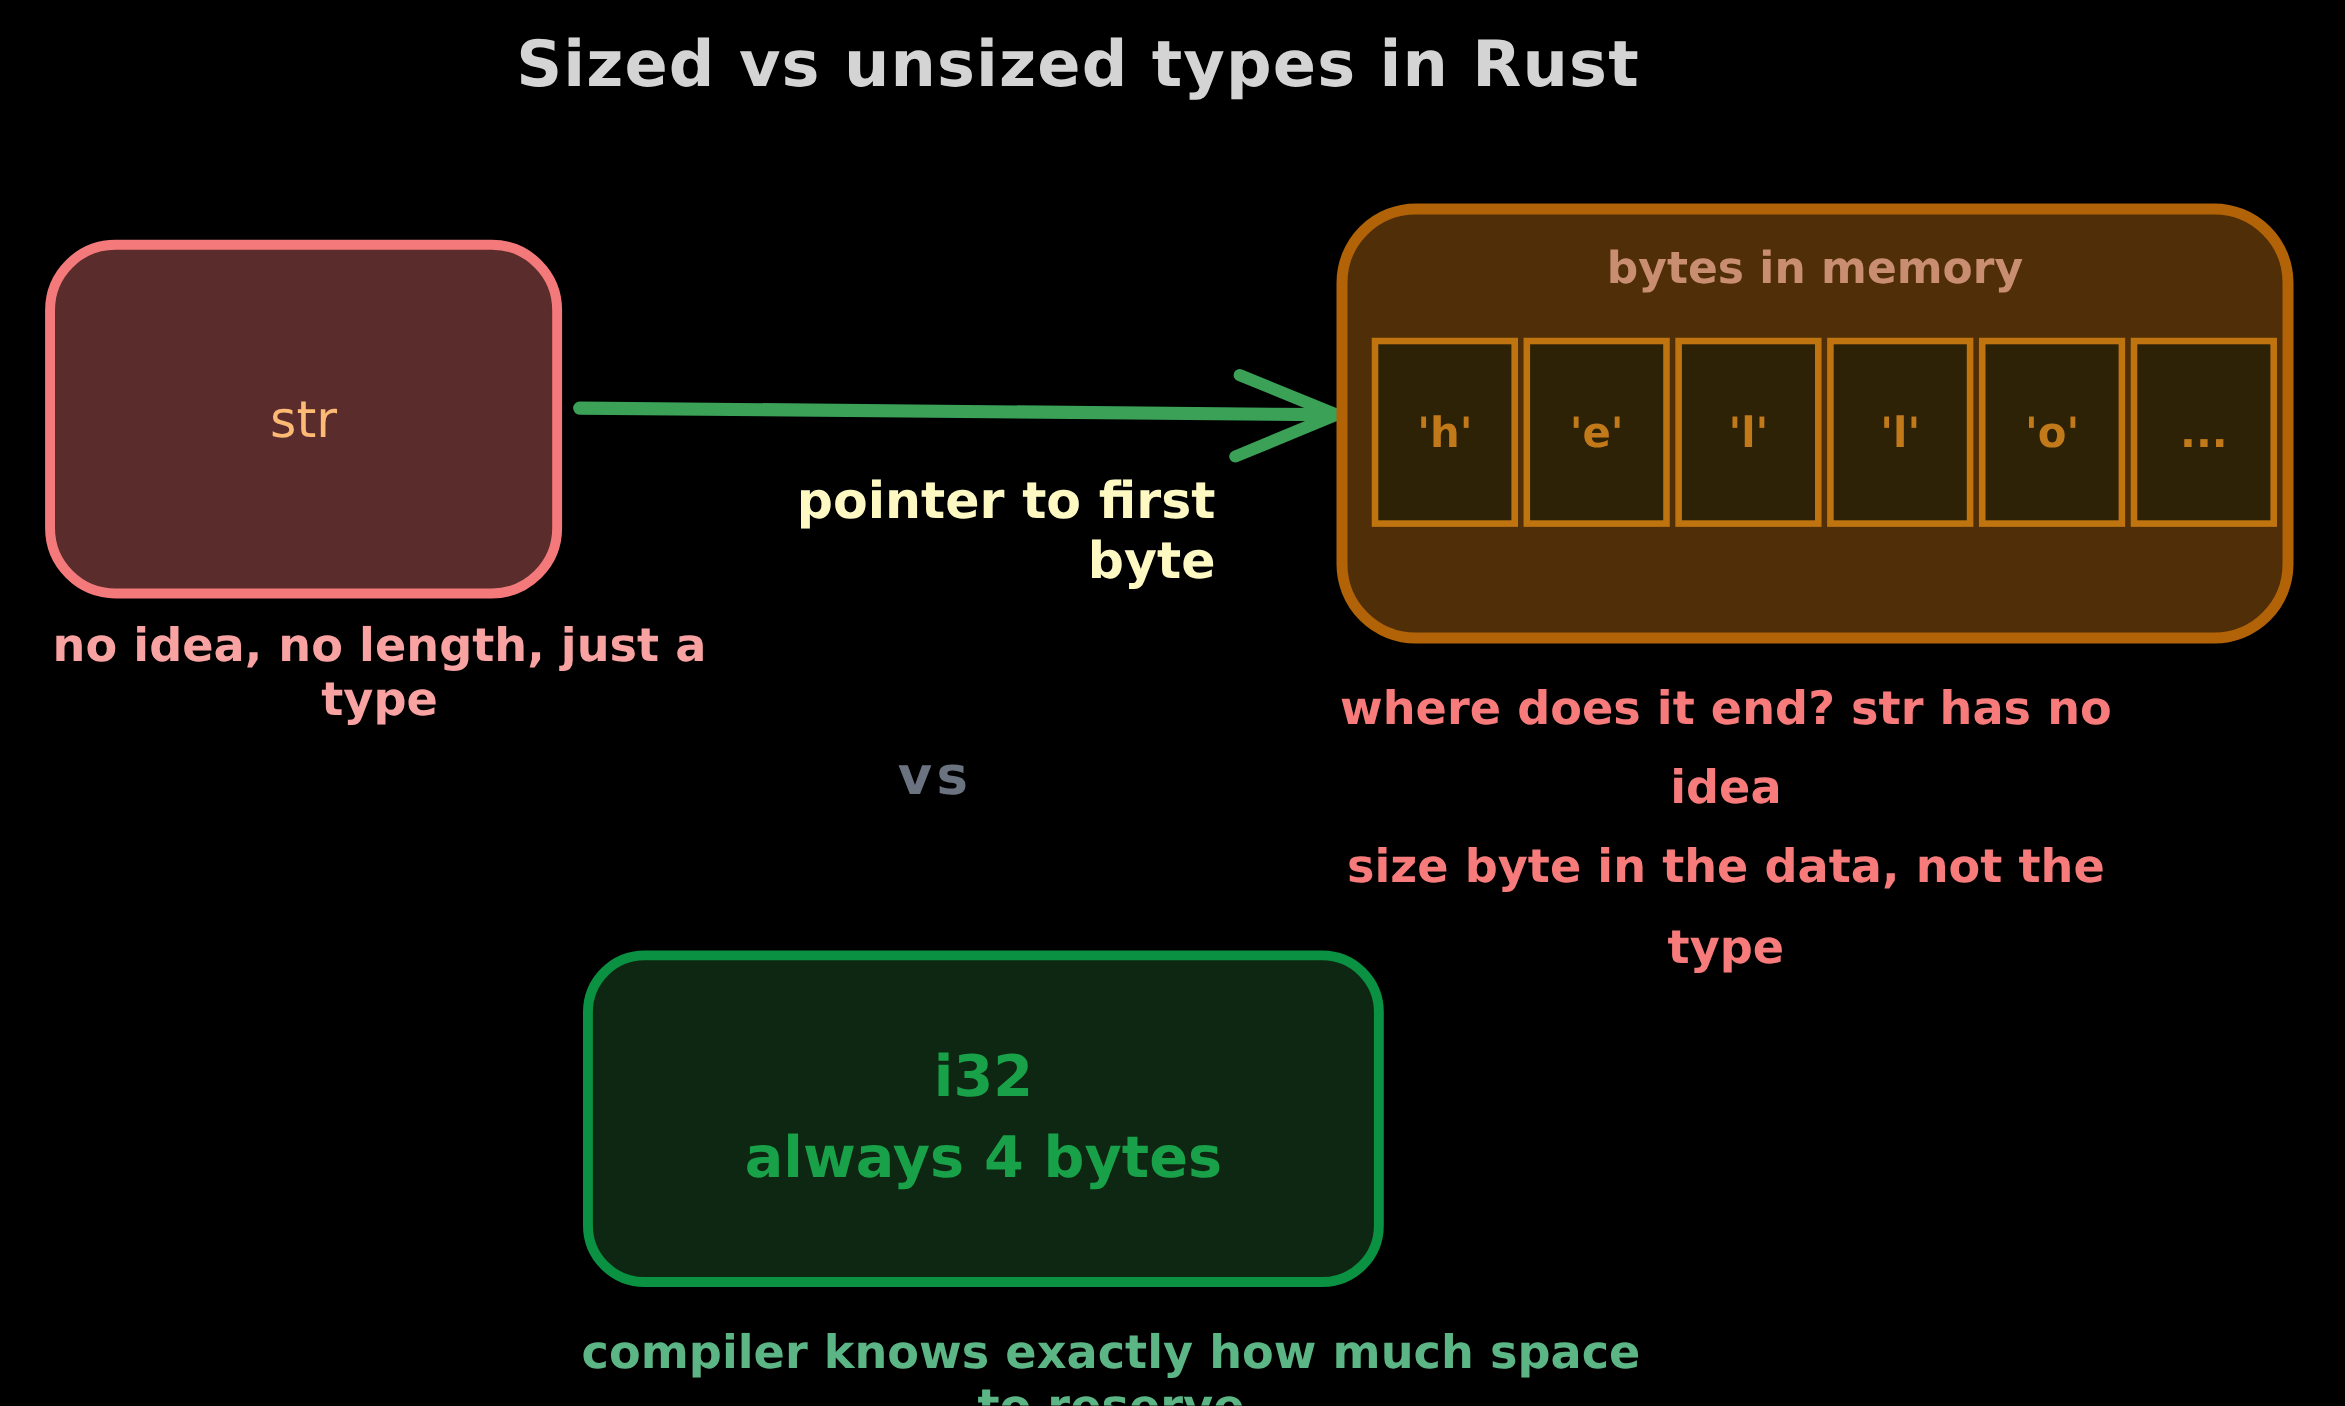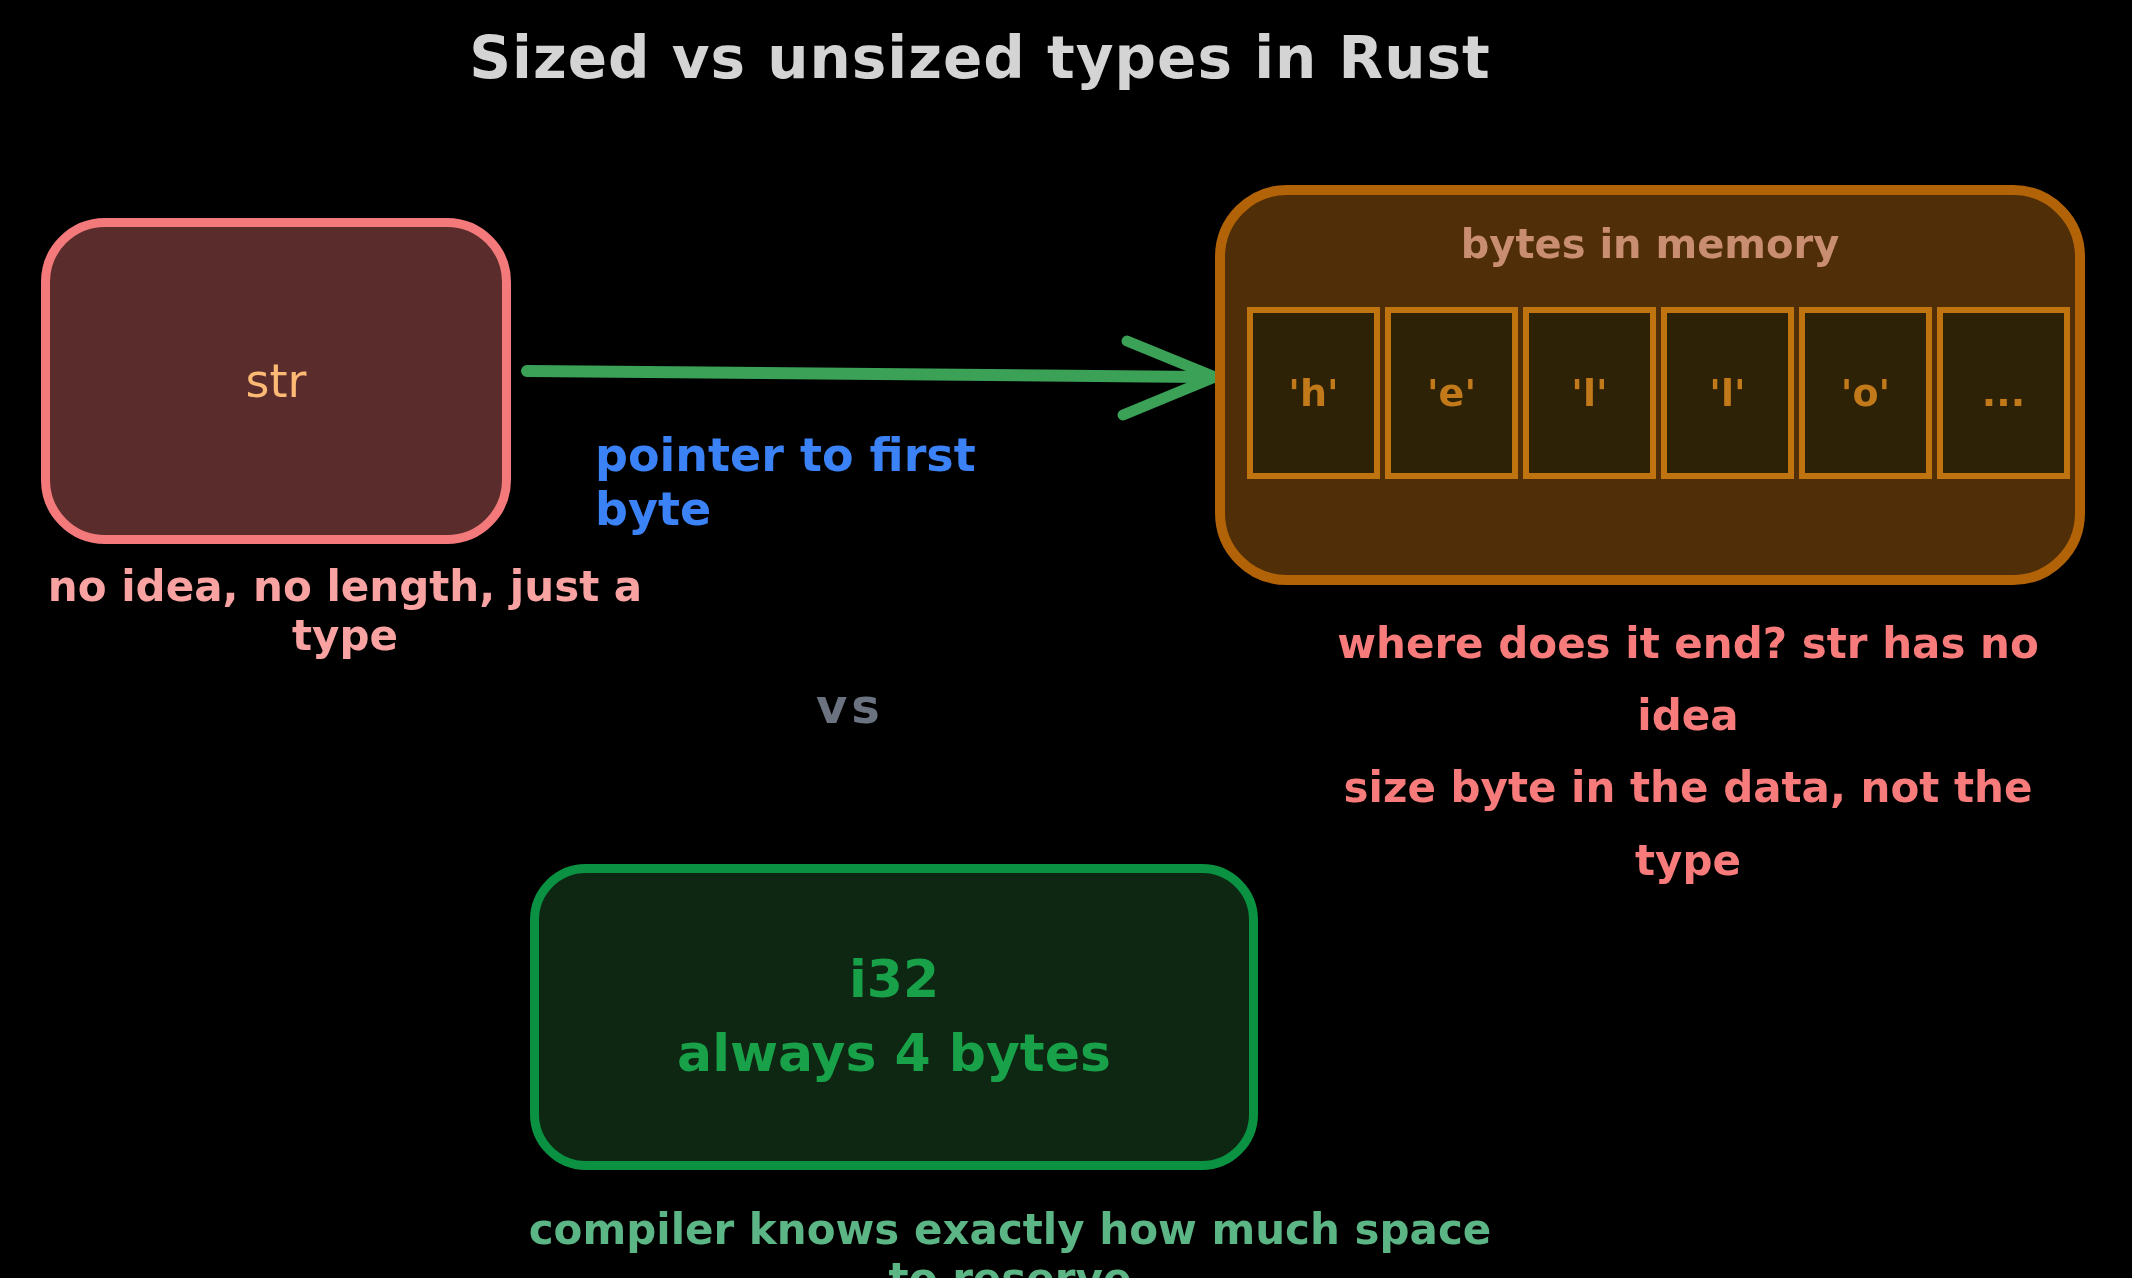--- a/index.html
+++ b/index.html
@@ -33,22 +33,22 @@
     position: absolute;
     left: 30px; top: 562px; width: 630px;
     text-align: center;
     font-size: 42px; font-weight: 700; color: #f9a2a2;
   }
   
   .arrow-svg { position: absolute; left: 515px; top: 325px; width: 720px; height: 110px; }
   .pointer-label {
     position: absolute;
     left: 595px; top: 428px; width: 510px;
-    text-align: left;
-    font-size: 46px; font-weight: 700; color: #3b82f6;
+    text-align: right;
+    font-size: 46px; font-weight: 700; color: #fef9c3;
   }
   
   .memory-box {
     position: absolute;
     left: 1215px; top: 185px; width: 870px; height: 400px;
     box-sizing: border-box;
     background: #4f2e08;
     border: 10px solid #b26307;
     border-radius: 72px;
   }
@@ -65,21 +65,21 @@
   .byte-cell {
     width: 121px; height: 160px;
     box-sizing: content-box;
     background: #2d2206;
     border: 6px solid #bf7410;
     display: flex; align-items: center; justify-content: center;
     font-size: 38px; font-weight: 700; color: #c1791a;
   }
   .memory-caption {
     position: absolute;
-    left: 1293px; top: 608px; width: 790px;
+    left: 1174px; top: 608px; width: 790px;
     text-align: center;
     font-size: 42px; font-weight: 700; color: #f87b7b;
     line-height: 1.72;
   }
   
   .vs-label {
     position: absolute;
     left: 795px; top: 678px; width: 110px;
     text-align: center;
     font-size: 48px; font-weight: 700; color: #6b7280;

